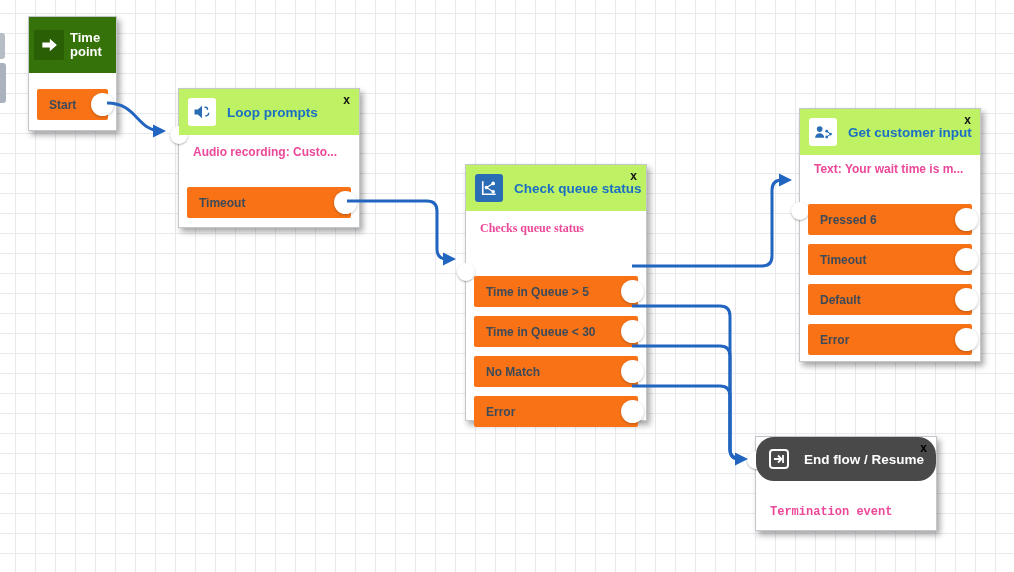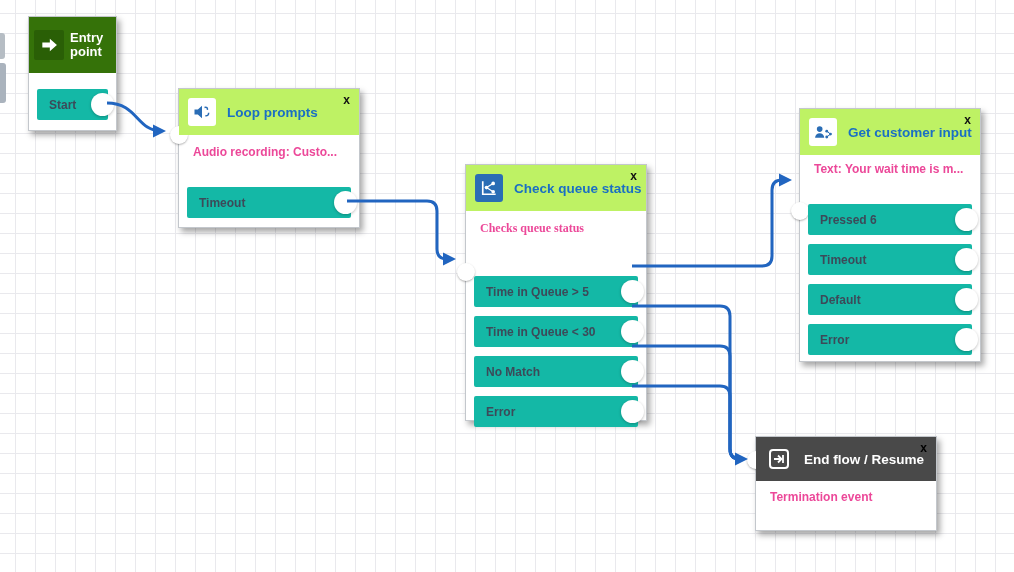--- a/index.html
+++ b/index.html
@@ -34,21 +34,21 @@
   .node-close{
     position:absolute;top:5px;right:9px;font-weight:bold;font-size:12px;
     color:#111;cursor:pointer;line-height:1;
   }
   .node-desc{
     font-weight:bold;font-size:12px;color:#ec4899;margin-left:14px;
     white-space:nowrap;overflow:hidden;
   }
   .rows{margin:0 8px;}
   .row{
-    position:relative;height:31px;margin-bottom:9px;background:#14b8a6;
+    position:relative;height:31px;margin-bottom:9px;background:#f97316;
     border-radius:2px;display:flex;align-items:center;padding-left:12px;
     box-sizing:border-box;
   }
   .row-label{font-weight:bold;font-size:12px;color:#3c4a59;white-space:nowrap;}
   .out-port{
     position:absolute;right:-6px;top:4px;width:23px;height:23px;
     border-radius:50%;background:#fff;box-shadow:0 1px 3px rgba(0,0,0,0.25);
   }
   .in-port{
     position:absolute;left:-9px;width:18px;height:18px;border-radius:50%;
@@ -69,22 +69,22 @@
   #node-loop{left:178px;top:88px;width:182px;height:140px;}
   #node-loop .node-desc{margin-top:10px;}
   #node-loop .rows{margin-top:28px;}
   #node-check{left:465px;top:164px;width:182px;height:257px;}
   #node-check .node-desc{margin-top:10px;font-family:Liberation Serif, serif;}
   #node-check .rows{margin-top:40px;}
   #node-input{left:799px;top:108px;width:182px;height:254px;}
   #node-input .node-desc{margin-top:7px;}
   #node-input .rows{margin-top:28px;}
   #node-end{left:755px;top:436px;width:182px;height:95px;}
-  #node-end .node-header{padding:8px 9px;}
-  #node-end .node-desc{margin-top:9px;}
+  #node-end .node-header{padding:8px 9px;border-radius:18px;}
+  #node-end .node-desc{margin-top:24px;font-family:Liberation Mono, monospace;}
   #node-entry{left:28px;top:16px;}
   
   .edge-clip{position:absolute;border-radius:0 3px 3px 0;z-index:1;}
   #edge-clip-1{left:0;top:33px;width:5px;height:26px;background:#b6bdc4;}
   #edge-clip-2{left:0;top:63px;width:6px;height:40px;background:#aab3bd;}
 </style>
 </head>
 <body>
 
 <div id="canvas">
@@ -108,21 +108,21 @@
     </g>
   </svg>
 
   <div class="node entry" id="node-entry">
     <div class="node-header">
       <div class="node-icon">
         <svg width="20" height="20" viewBox="0 0 24 24">
             <path d="M4 9h9V4.5l8.5 7.5-8.5 7.5V15H4z" fill="#ffffff"></path>
           </svg>
       </div>
-      <div class="node-title">Entry point</div>
+      <div class="node-title">Time point</div>
     </div>
     <div class="rows">
       <div class="row">
         <span class="row-label">Start</span>
         <span class="out-port"></span>
       </div>
     </div>
   </div>
 
   <div class="node" id="node-loop">

